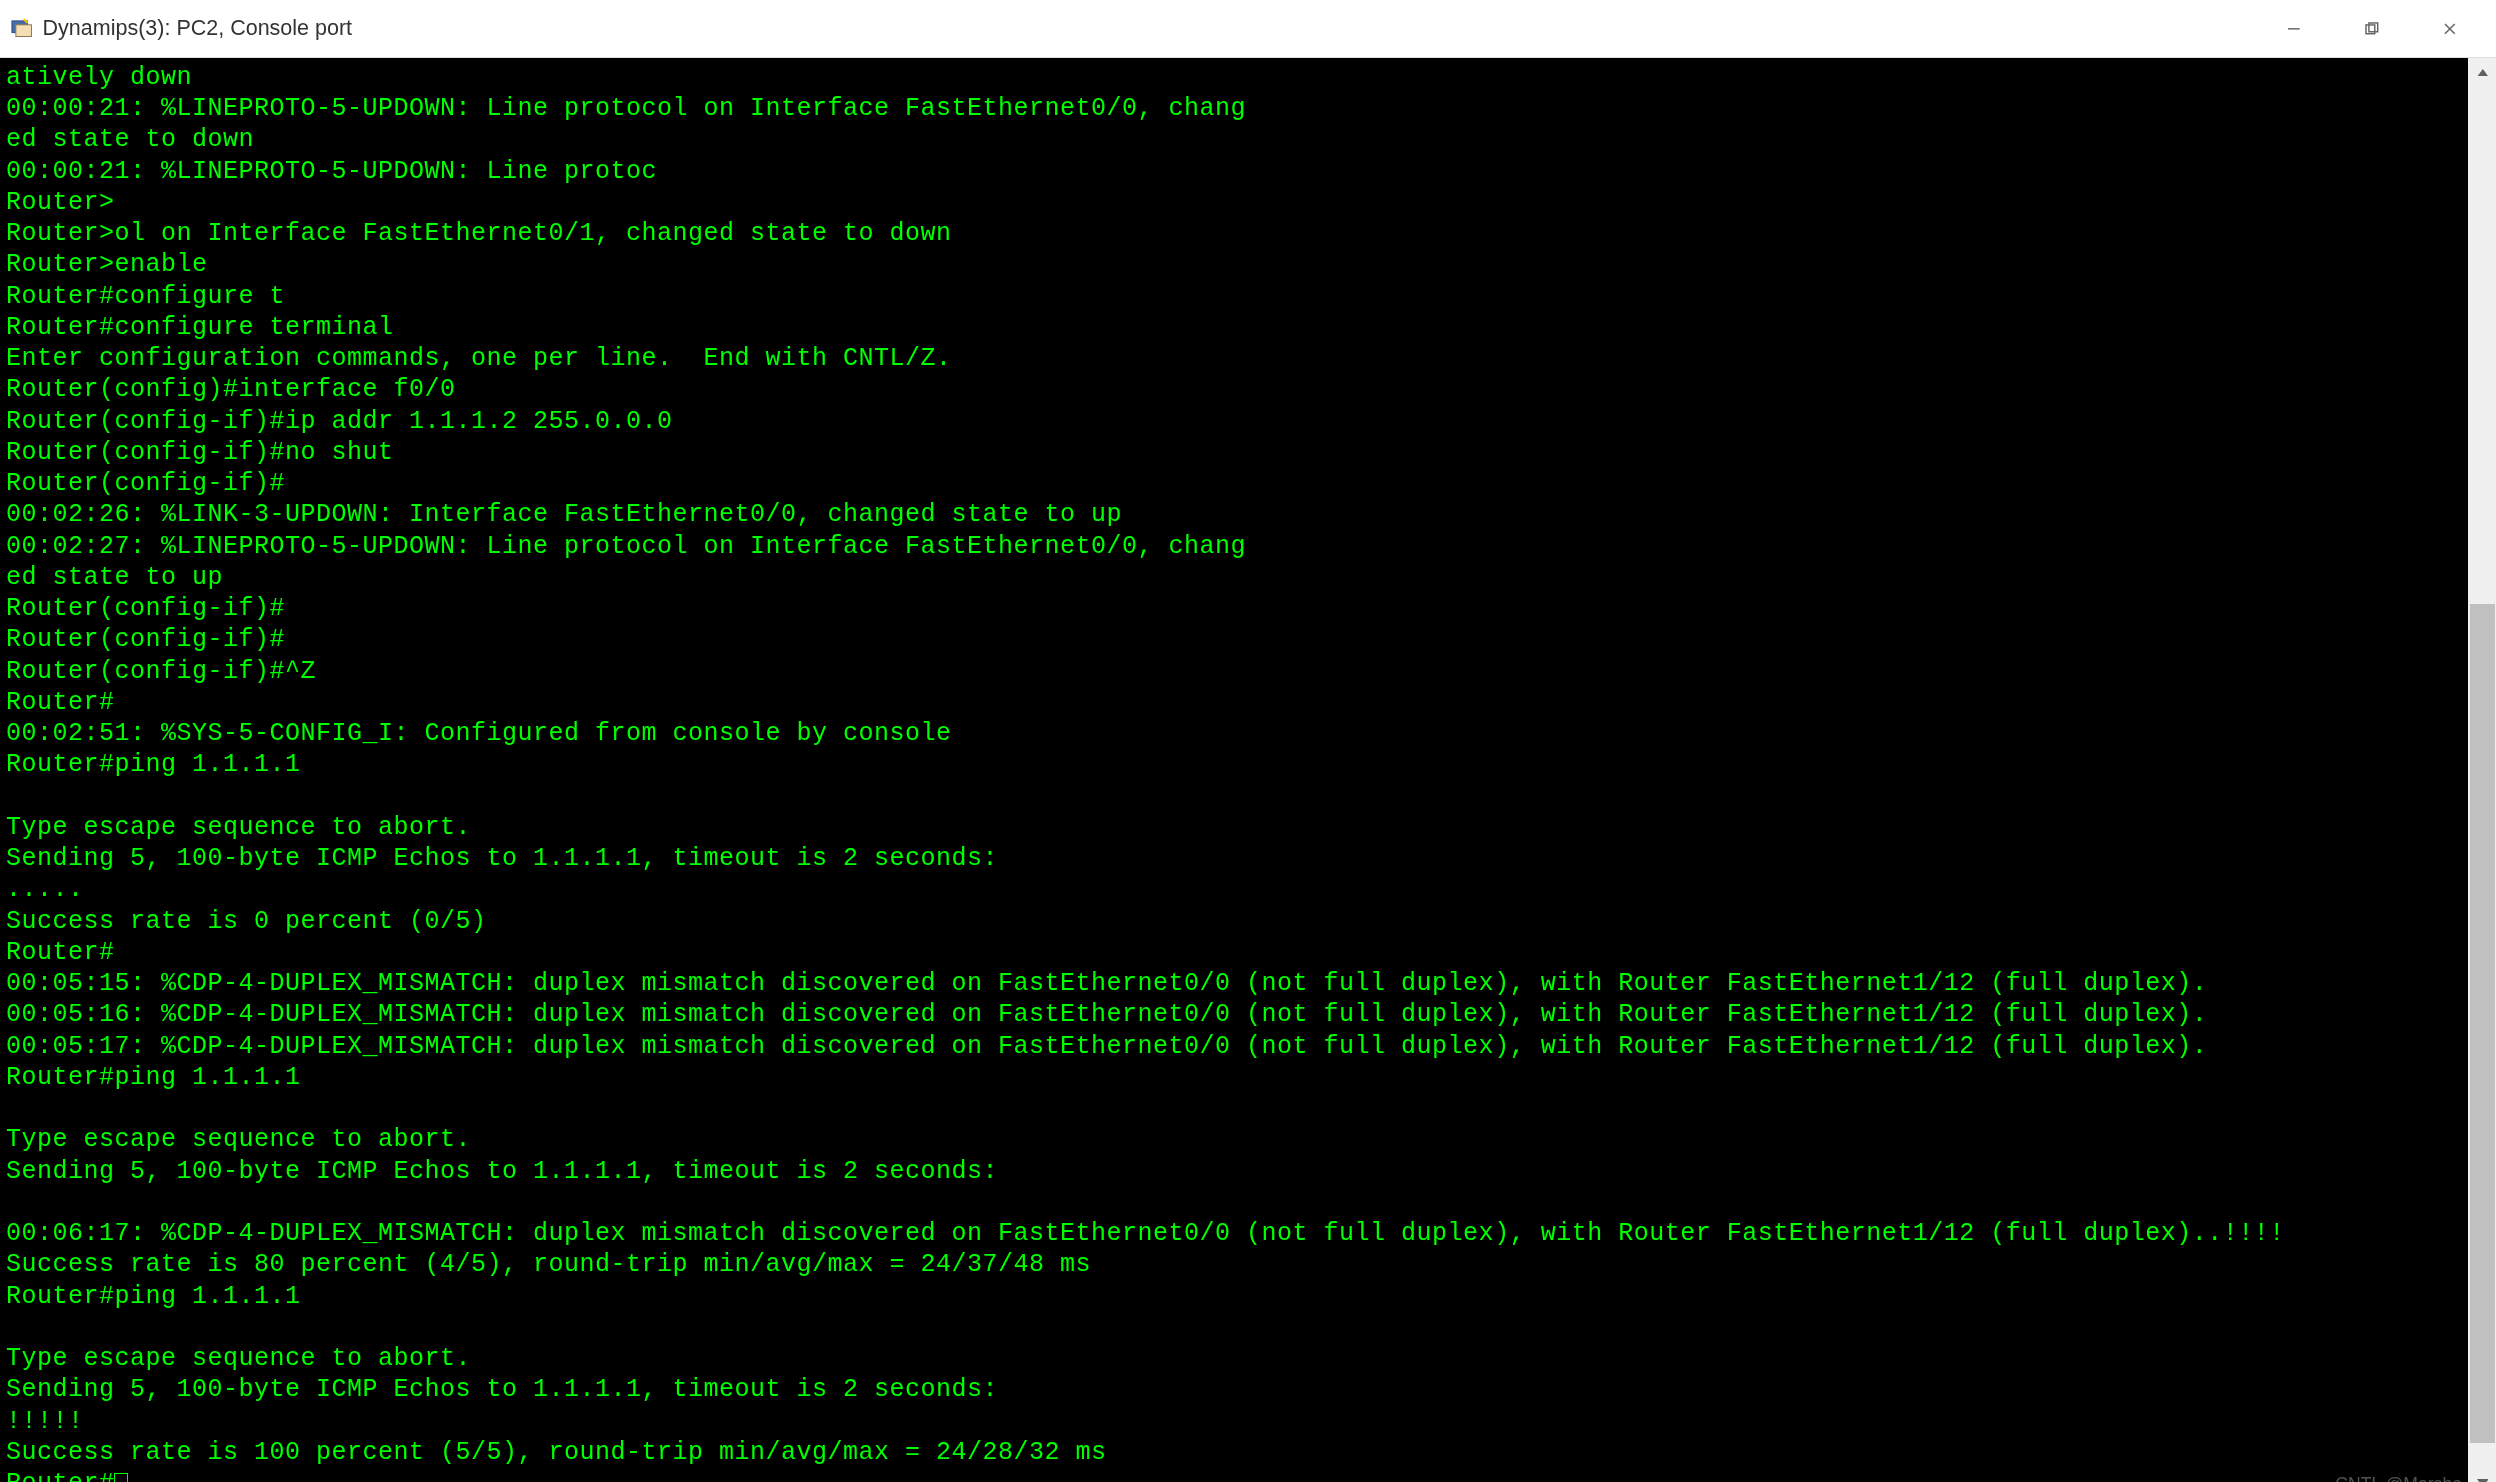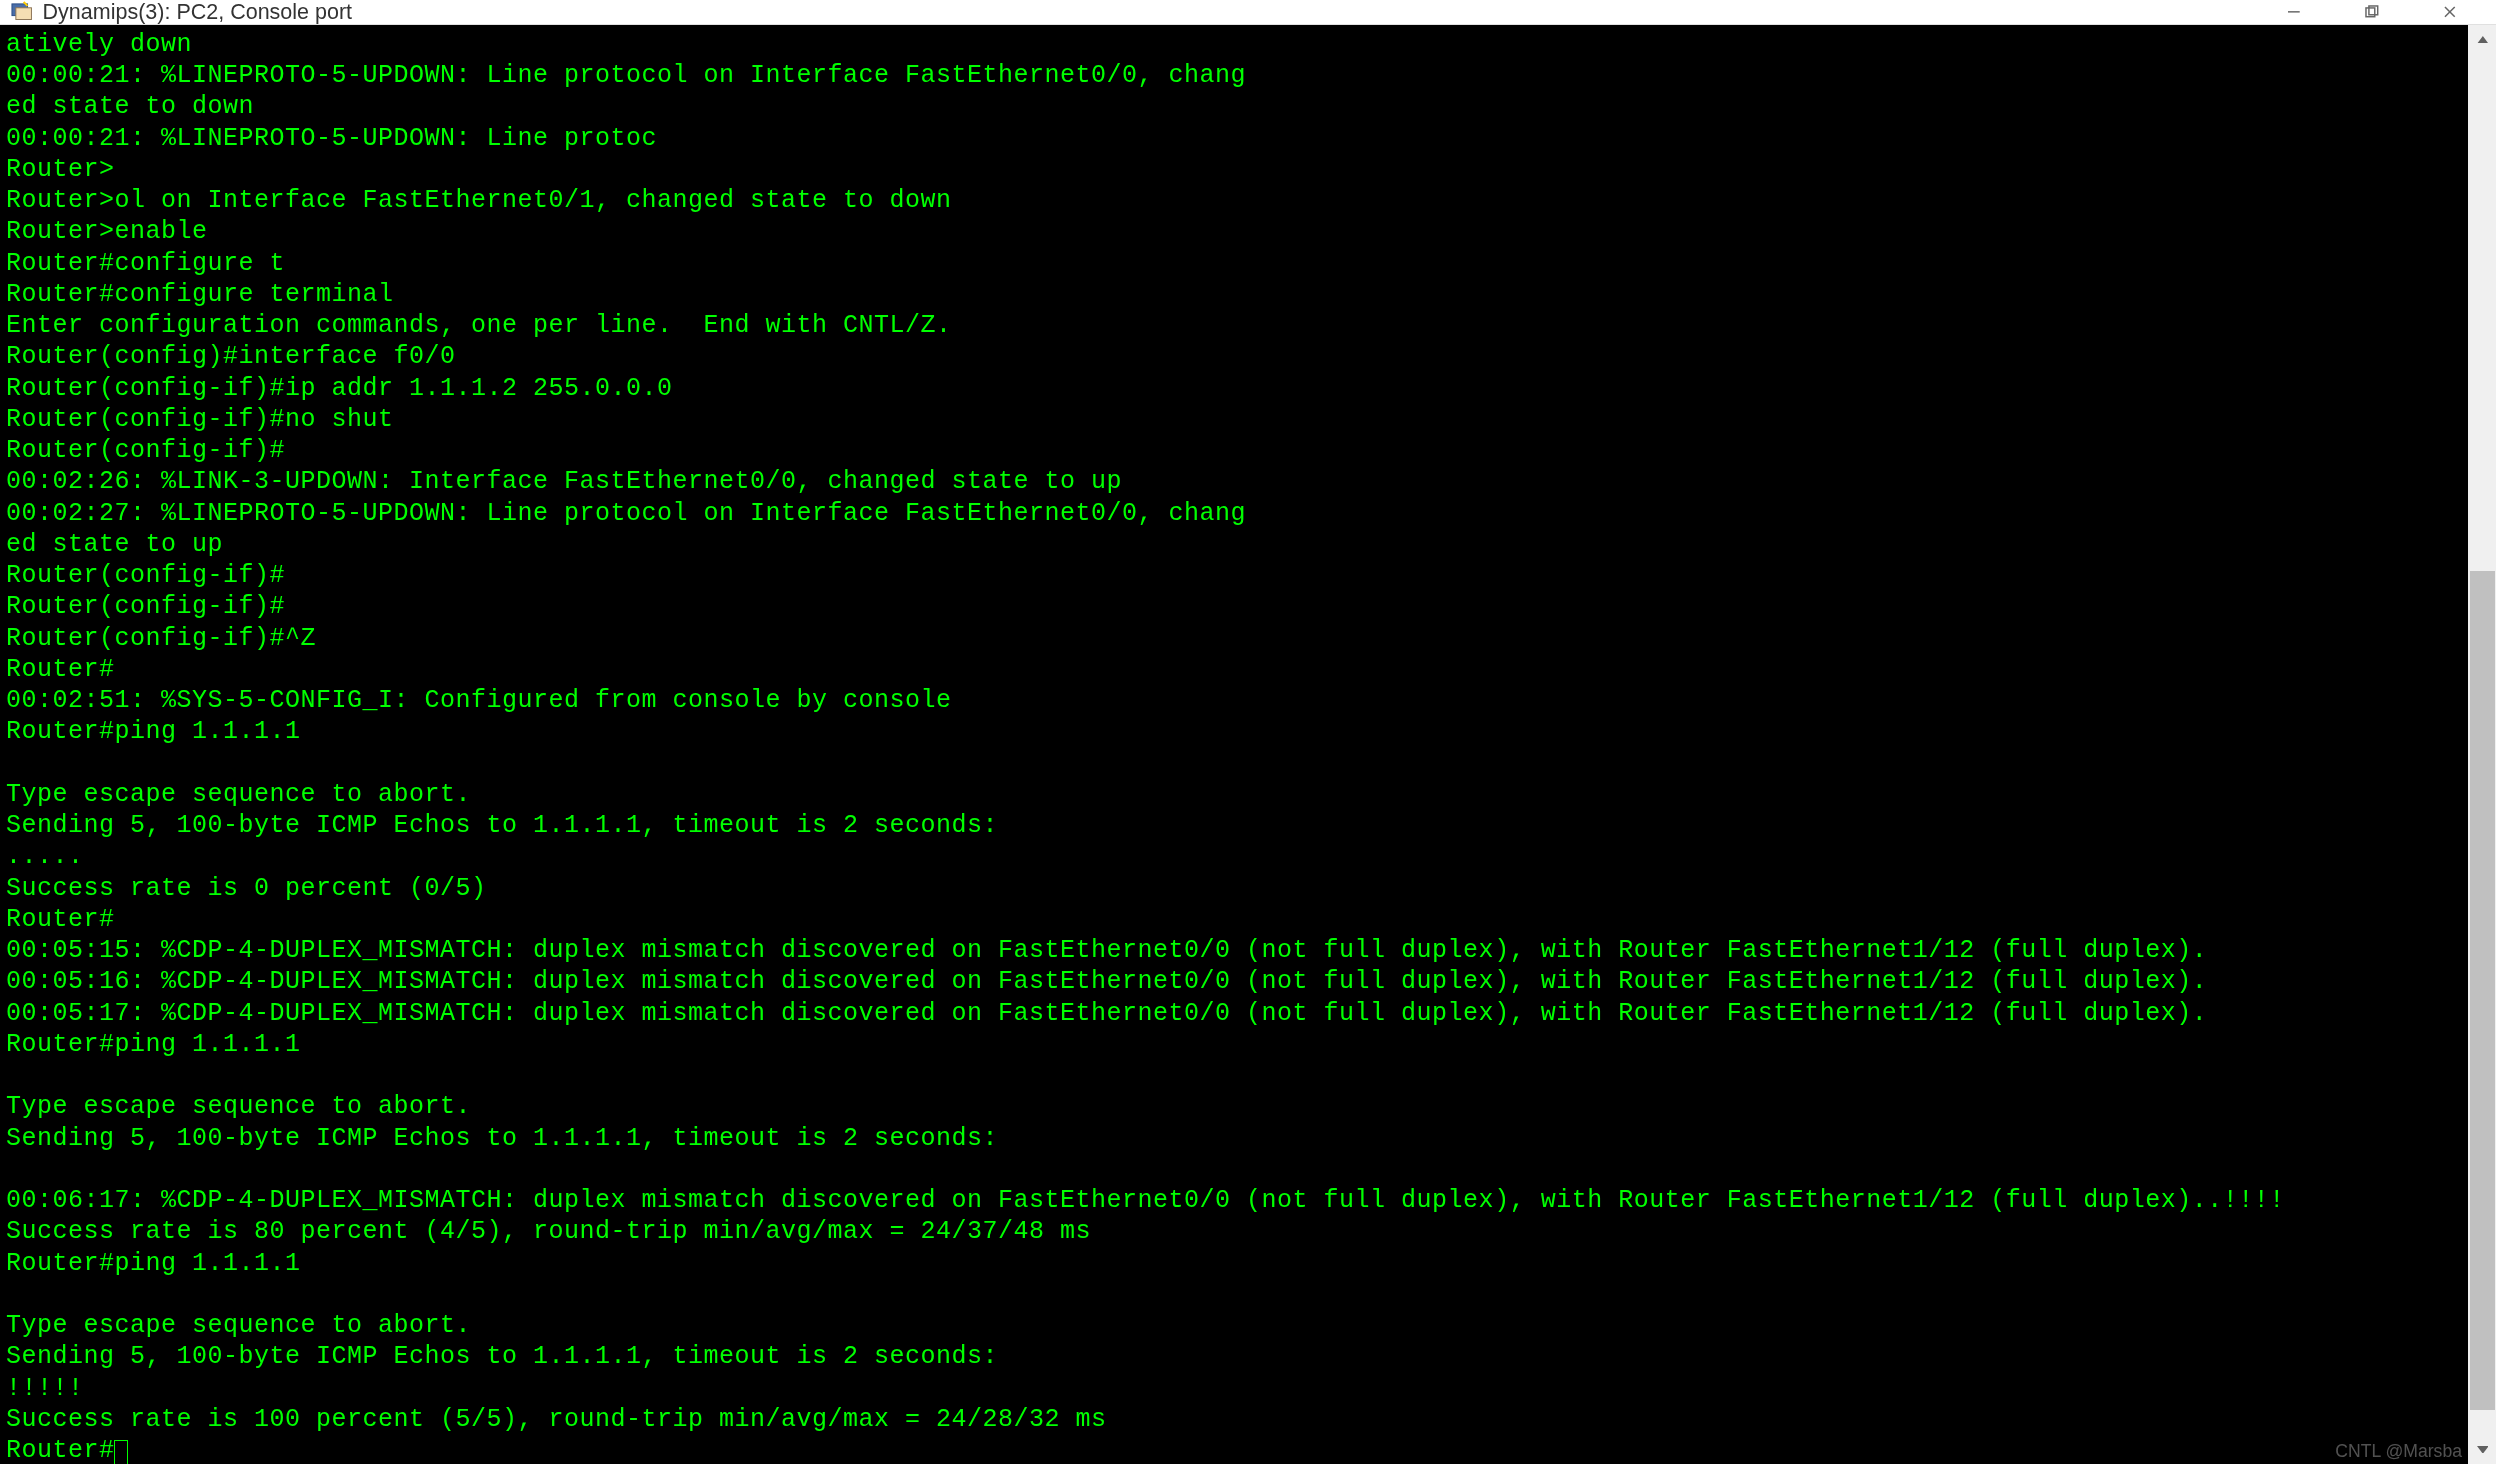--- a/index.html
+++ b/index.html
@@ -11,21 +11,21 @@
     body {
       font-family: "Consolas", "Courier New", monospace;
       background: #ffffff;
       overflow: hidden;
       width: 2497px;
       height: 1482px;
       position: relative;
     }
     
     .title-bar {
-      height: 25px;
+      height: 58px;
       background: #ffffff;
       display: flex;
       align-items: center;
       padding: 0 7.8px;
       border-bottom: 1px solid #e0e0e0;
     }
     
     .app-icon {
       width: 27px;
       height: 27px;

